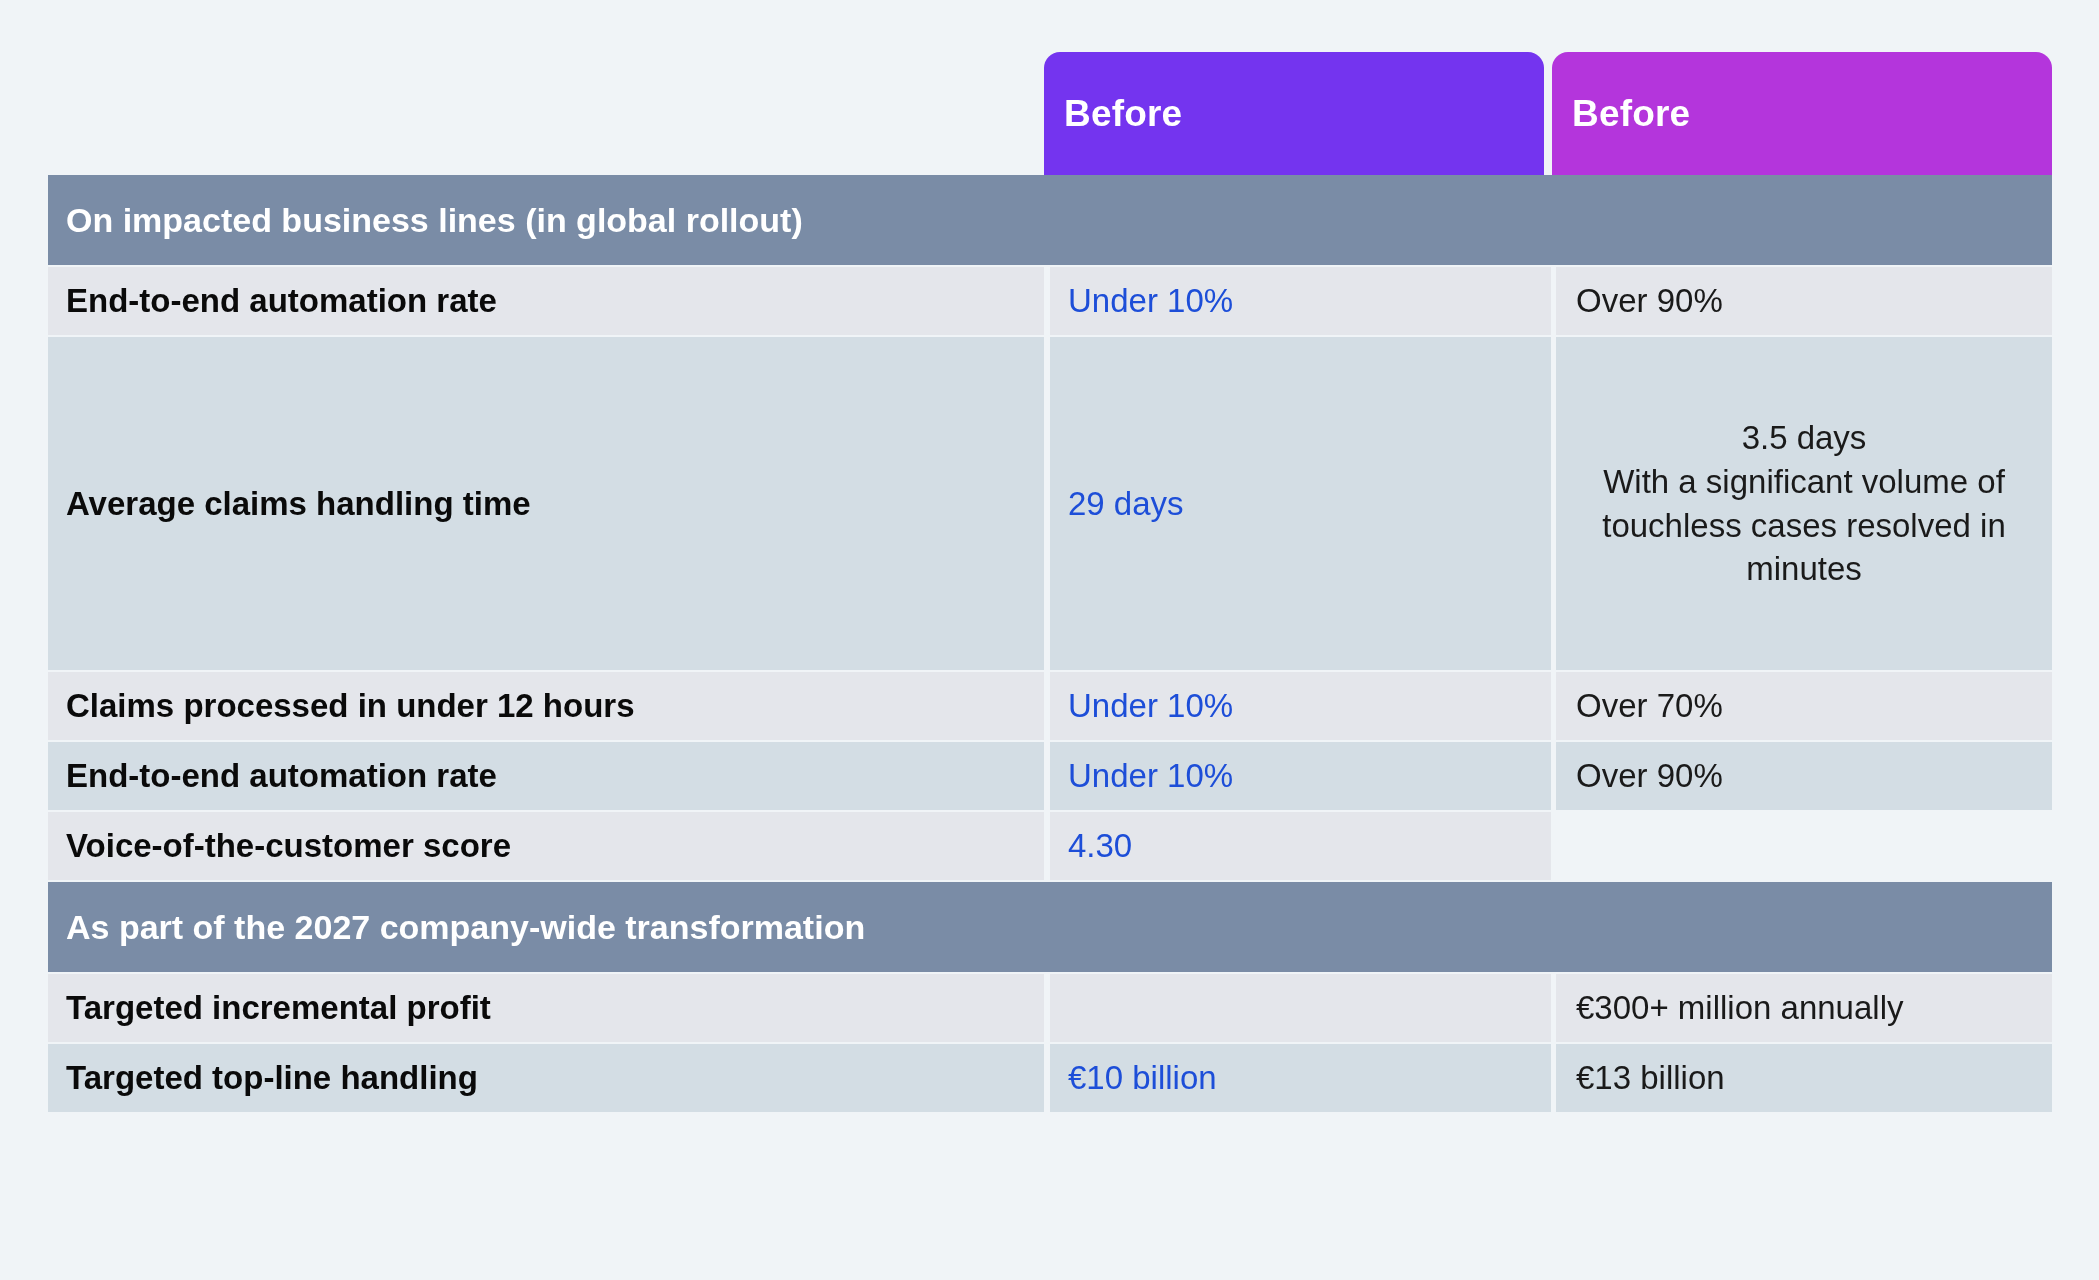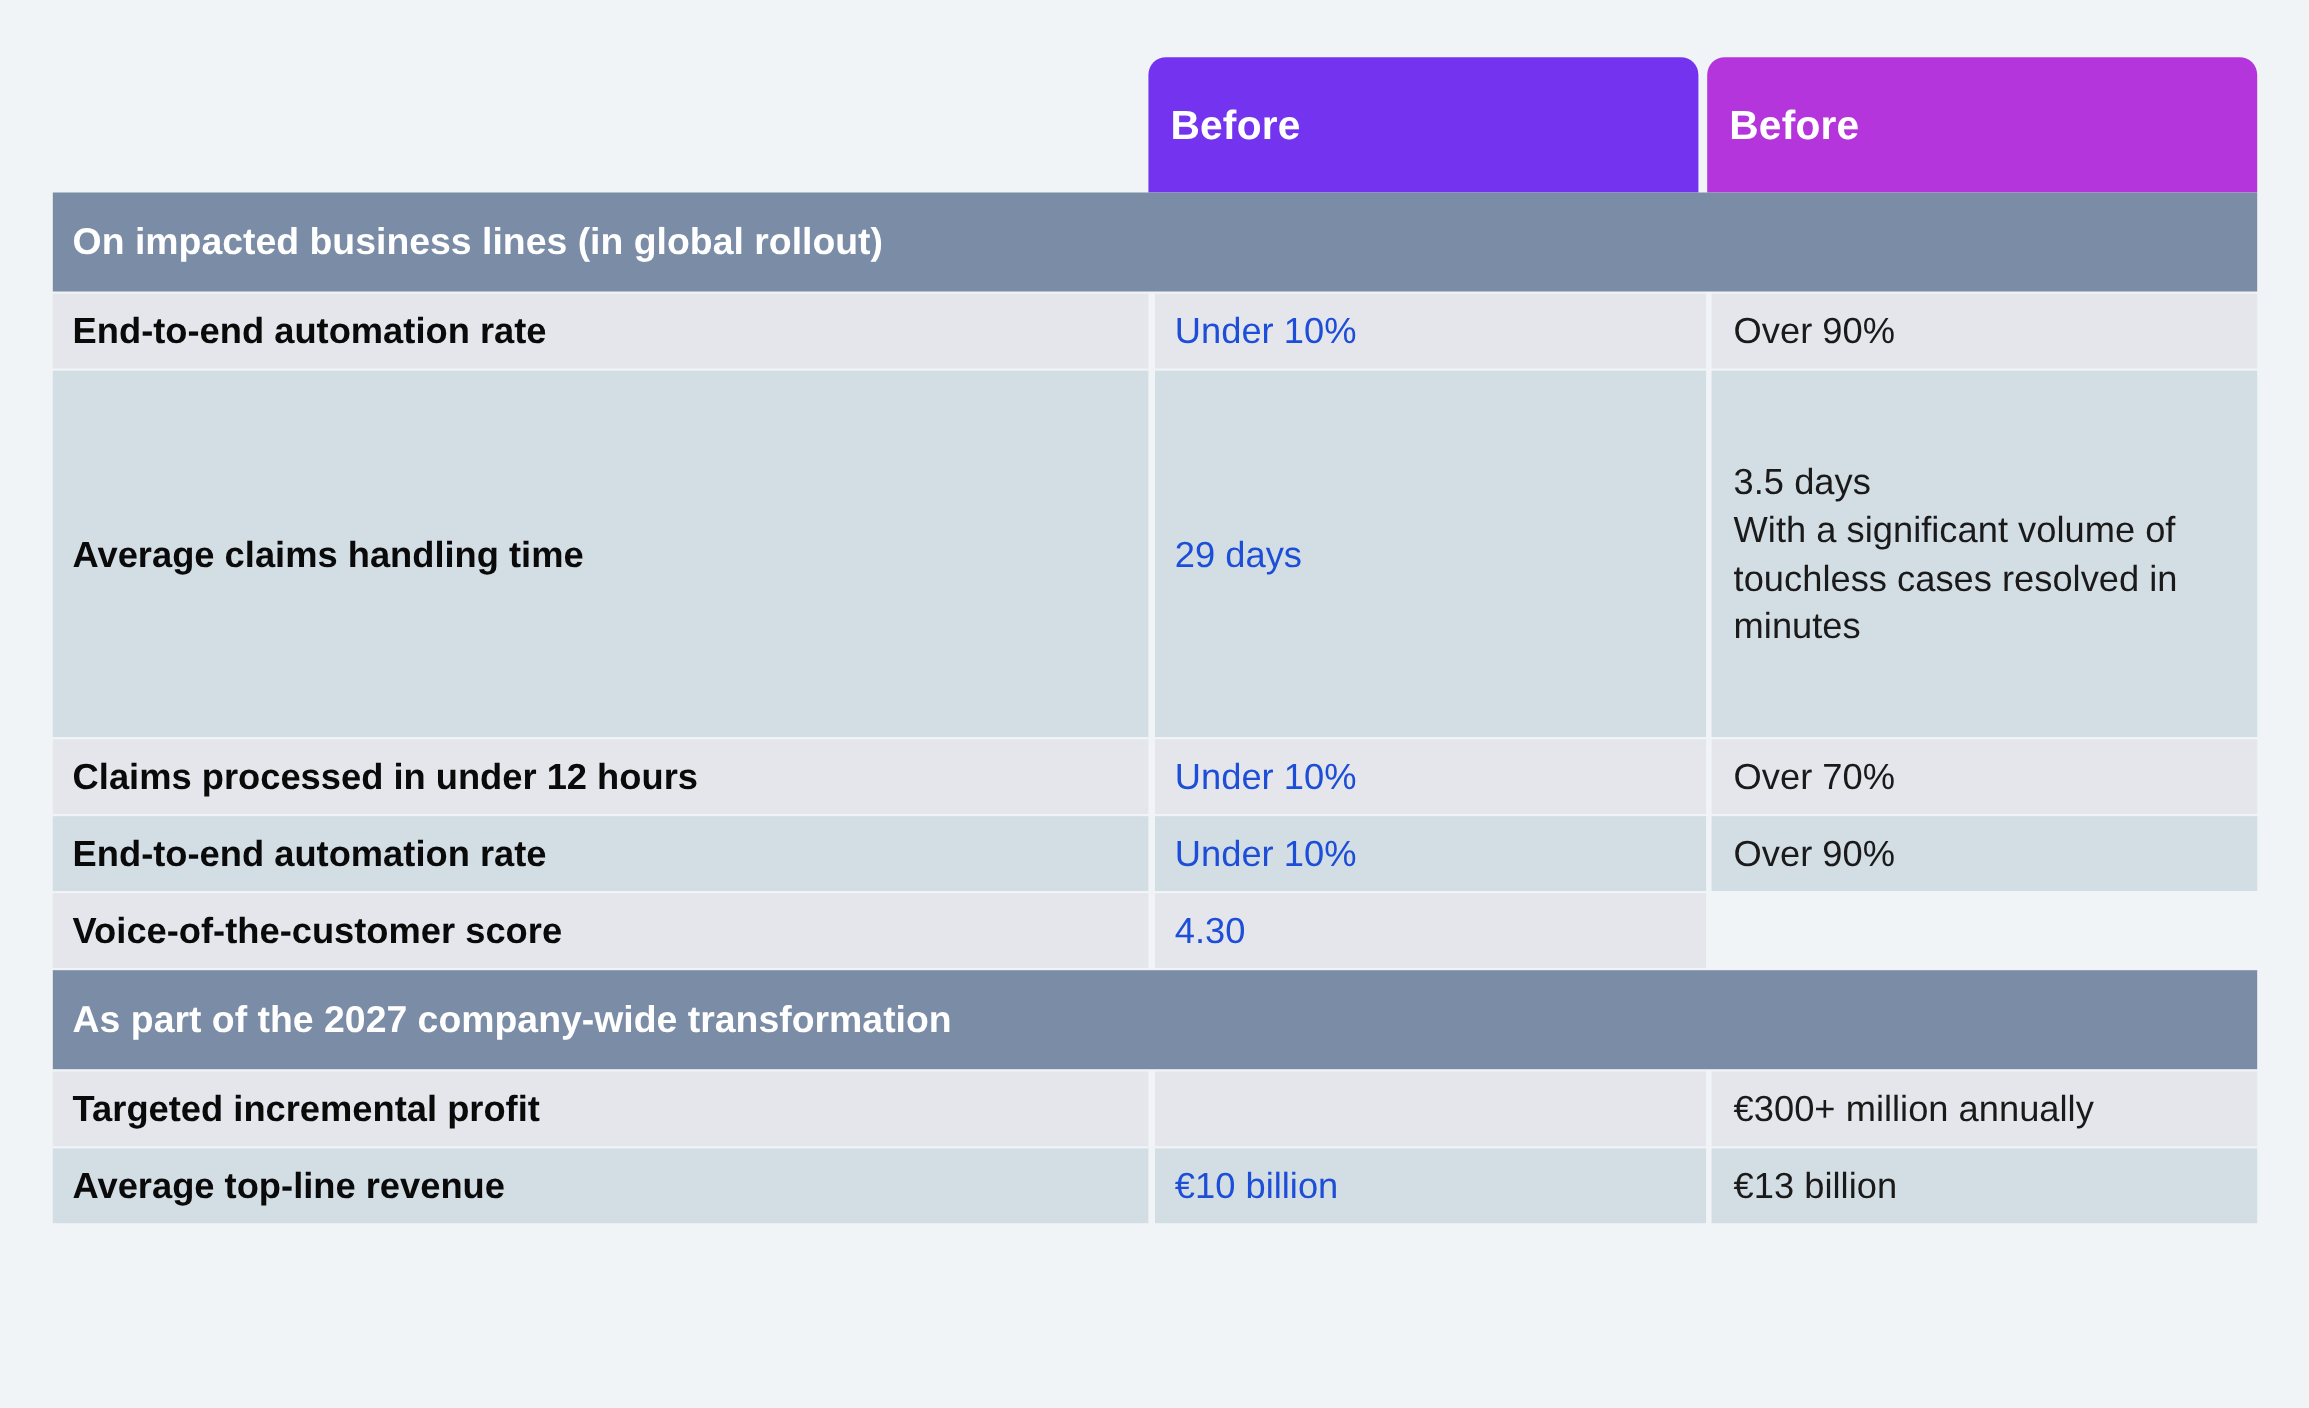--- a/index.html
+++ b/index.html
@@ -59,20 +59,21 @@
   }
 
   
   .table {
     position: absolute;
     left: 48px;
     top: 175px;
     width: 2004px;
     border-collapse: separate;
     border-spacing: 0;
+    text-align: center;
   }
 
   .row {
     display: flex;
     width: 2004px;
     margin-bottom: 2px;
   }
 
   .cell-label {
     width: 996px;
@@ -202,19 +203,19 @@
       <div class="section-cell">As part of the 2027 company-wide transformation</div>
     </div>
 
     <div class="row tint-light h-std">
       <div class="cell-label">Targeted incremental profit</div>
       <div class="cell-before"></div>
       <div class="cell-after">€300+ million annually</div>
     </div>
 
     <div class="row tint-mid h-std">
-      <div class="cell-label">Average top-line revenue</div>
+      <div class="cell-label">Targeted top-line handling</div>
       <div class="cell-before">€10 billion</div>
       <div class="cell-after">€13 billion</div>
     </div>
 
   </div>
 </div>
 
 </body></html>

